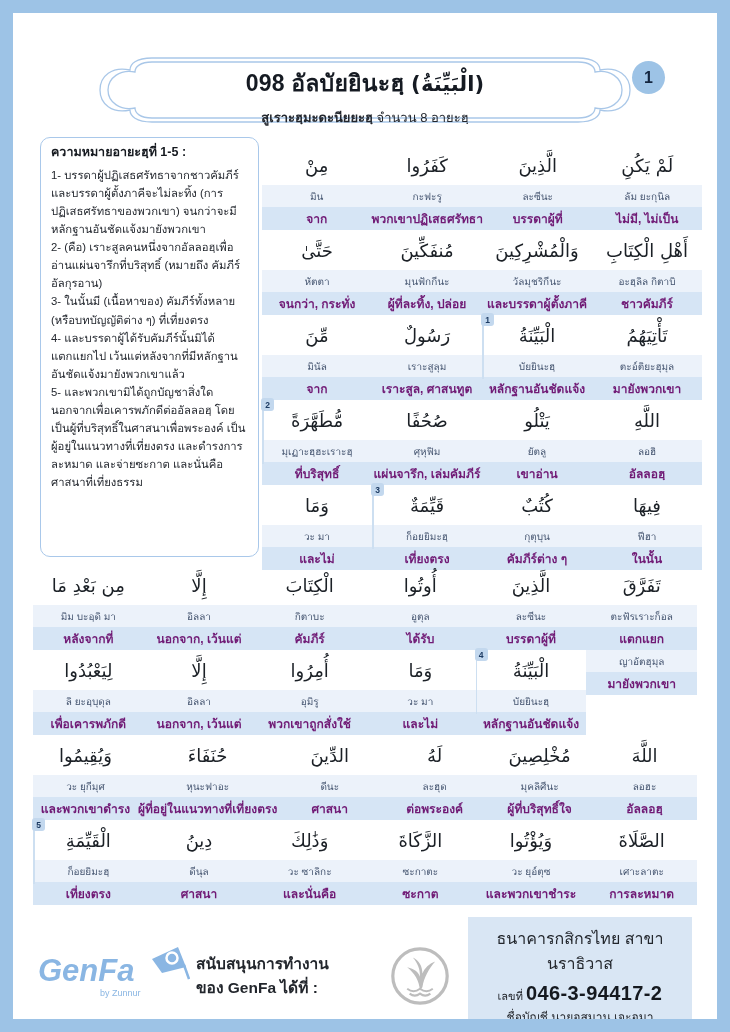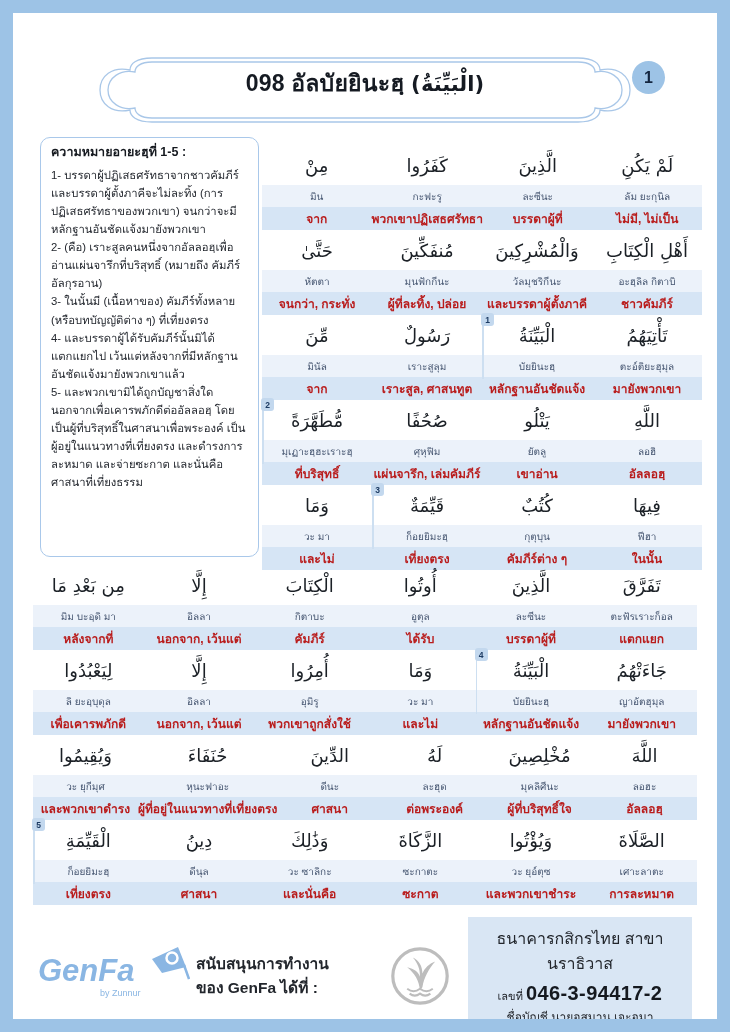--- a/index.html
+++ b/index.html
@@ -42,21 +42,21 @@
   .ar{
     height:40px;display:flex;align-items:center;justify-content:center;
     font-family:"DejaVu Sans",sans-serif;font-size:18px;color:#1b2026;direction:rtl;white-space:nowrap;
   }
   .tr{
     height:22px;display:flex;align-items:center;justify-content:center;
     background:#ecf2fa;font-size:10px;color:#44546f;white-space:nowrap;
   }
   .th{
     height:23px;display:flex;align-items:center;justify-content:center;
-    background:#d6e5f5;font-size:12px;font-weight:600;color:#b91c1c;white-space:nowrap;
+    background:#d6e5f5;font-size:12px;font-weight:600;color:#701a75;white-space:nowrap;
   }
   .marker{
     position:absolute;left:-1px;top:-2px;width:13px;height:13px;z-index:2;
     background:#c3d8ee;color:#1d3b63;font-size:8.5px;font-weight:bold;border-radius:3px;
     display:flex;align-items:center;justify-content:center;
   }
   .mline{position:absolute;left:0;top:4px;width:1.5px;height:60px;background:#cddff1;z-index:1;}
 
   
   .footer{position:absolute;left:25px;right:25px;top:925px;height:76px;display:flex;align-items:center;}
@@ -91,20 +91,23 @@
       <path d="M538 6 C554 6 560 12 560 18 C578 14 590 24 590 38 C590 52 578 62 560 58 C560 64 554 70 538 70"></path>
       <path d="M538 10 C550 10 555 15 555 20 C570 17 582 26 582 38 C582 50 570 59 555 56 C555 61 550 66 538 66"></path>
     </g>
   </svg>
 
   <div class="header-text">
     <div class="title">
       <span>098 อัลบัยยินะฮฺ</span>
       <span class="arb">(الْبَيِّنَةُ)</span>
     </div>
+    <div class="subtitle">
+      <b>สูเราะฮฺมะดะนียยะฮฺ</b><span> จำนวน 8 อายะฮฺ</span>
+    </div>
   </div>
   <div class="header-badge">1</div>
 
   <div class="meaning-box">
     <div class="meaning-title">ความหมายอายะฮฺที่ 1-5 :</div>
     <div id="meaning-items">
         <div class="meaning-item">1- บรรดาผู้ปฏิเสธศรัทธาจากชาวคัมภีร์และบรรดาผู้ตั้งภาคีจะไม่ละทิ้ง (การปฏิเสธศรัทธาของพวกเขา) จนกว่าจะมีหลักฐานอันชัดแจ้งมายังพวกเขา</div>
         <div class="meaning-item">2- (คือ) เราะสูลคนหนึ่งจากอัลลอฮฺเพื่ออ่านแผ่นจารึกที่บริสุทธิ์ (หมายถึง คัมภีร์อัลกุรอาน)</div>
         <div class="meaning-item">3- ในนั้นมี (เนื้อหาของ) คัมภีร์ทั้งหลาย (หรือบทบัญญัติต่าง ๆ) ที่เที่ยงตรง</div>
         <div class="meaning-item">4- และบรรดาผู้ได้รับคัมภีร์นั้นมิได้แตกแยกไป เว้นแต่หลังจากที่มีหลักฐานอันชัดแจ้งมายังพวกเขาแล้ว</div>
@@ -285,21 +288,20 @@
           <div class="th">และไม่</div>
         </div>
         <div class="wcell">
           <span class="marker">4</span>
           <span class="mline"></span>
           <div class="ar" dir="rtl">الْبَيِّنَةُ</div>
           <div class="tr">บัยยินะฮฺ</div>
           <div class="th">หลักฐานอันชัดแจ้ง</div>
         </div>
         <div class="wcell">
-          <div class="ar" dir="rtl">جَاءَتْهُمُ</div>
           <div class="tr">ญาอัตฮุมุล</div>
           <div class="th">มายังพวกเขา</div>
         </div>
       </div>
       <div class="wrow" style="grid-template-columns: repeat(6, 1fr);">
         <div class="wcell">
           <div class="ar" dir="rtl">وَيُقِيمُوا</div>
           <div class="tr">วะ ยุกีมุศ</div>
           <div class="th">และพวกเขาดำรง</div>
         </div>

